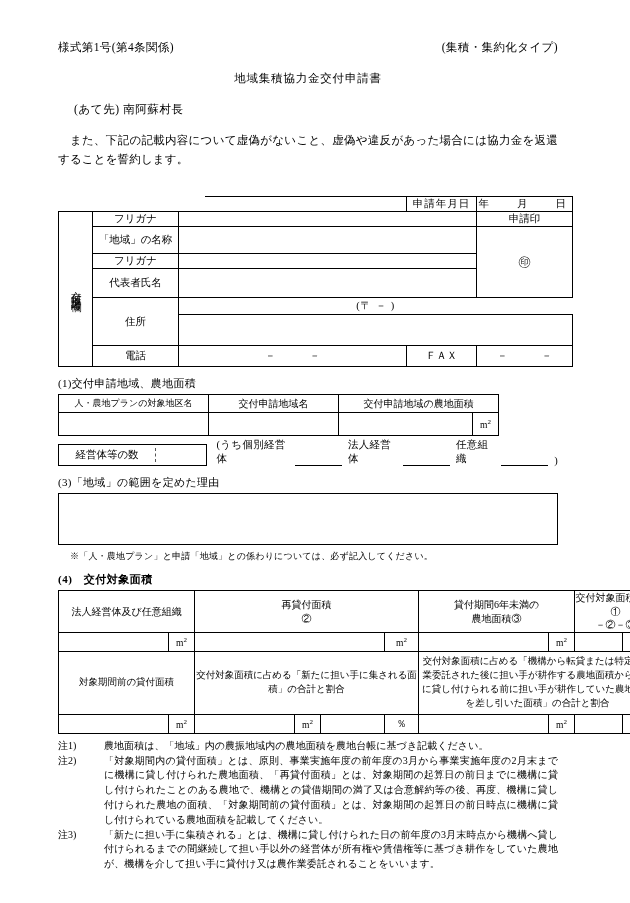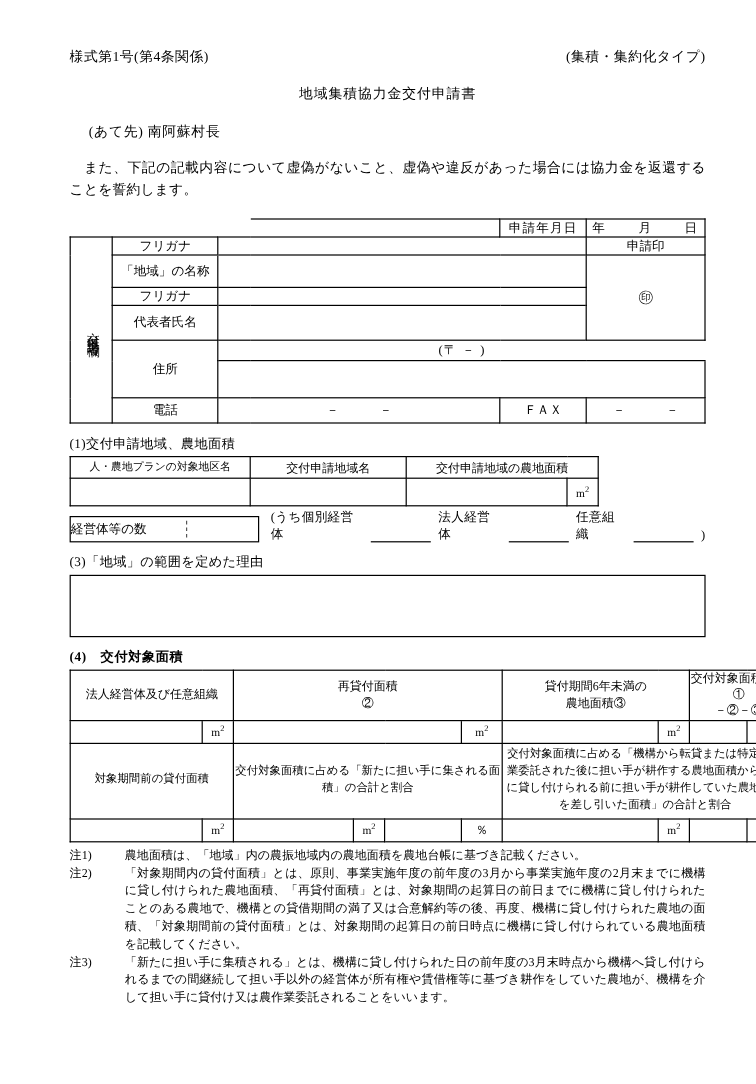--- a/index.html
+++ b/index.html
@@ -10,21 +10,21 @@
   body {
     font-family: "Liberation Serif", "DejaVu Serif", serif;
     color: #000000;
   }
   #page {
     position: relative;
     width: 630px;
     height: 903px;
     background: #ffffff;
     box-sizing: border-box;
-    padding: 40px 42px 0 58px;
+    padding: 40px 72px 0 58px;
     overflow: hidden;
   }
 
   
   .hdr-row {
     display: flex;
     justify-content: space-between;
     align-items: baseline;
     font-size: 11.5px;
     letter-spacing: 0.4px;
@@ -63,21 +63,21 @@
     vertical-align: middle;
     font-weight: normal;
     text-align: center;
   }
   .nb-left   { border-left: none !important; }
   .nb-right  { border-right: none !important; }
   .dash-bottom { border-bottom: 1px dashed #555 !important; }
   .no-border { border: none !important; }
 
   
-  .applicant-wrap { margin-top: 14px; }
+  .applicant-wrap { margin-top: 28px; }
   .vert {
     writing-mode: vertical-rl;
     text-orientation: upright;
     letter-spacing: 2px;
     font-size: 10.5px;
     margin: 0 auto;
     line-height: 1;
   }
   .cell-pad { padding: 3px 4px; }
   .date-lbl { letter-spacing: 1px; }
@@ -118,21 +118,21 @@
   }
   .cnt-box {
     display: flex;
     border: 1px solid #000;
     height: 20px;
     width: 160px;
     align-items: center;
   }
   .cnt-box .lbl {
     flex: 0 0 96px;
-    text-align: left;
+    text-align: center;
     border-right: 1px dashed #555;
     font-size: 10.5px;
   }
   .cnt-box .val { flex: 1; }
   .s2-tail {
     display: flex;
     align-items: flex-end;
     margin-left: 10px;
     font-size: 10.5px;
     letter-spacing: 0.3px;
@@ -319,20 +319,21 @@
       <span>法人経営体</span>
       <span class="uline"></span>
       <span>任意組織</span>
       <span class="uline"></span>
       <span>)</span>
     </div>
   </div>
 
   <div class="sec-h">(3)「地域」の範囲を定めた理由</div>
   <div class="reason-box"></div>
+  <div class="note-star">※「人・農地プラン」と申請「地域」との係わりについては、必ず記入してください。</div>
 
   <div class="sec-h wide">(4)　交付対象面積</div>
   <table class="frm">
     <colgroup>
       <col style="width:110px">
       <col style="width:26px">
       <col style="width:100px">
       <col style="width:26px">
       <col style="width:64px">
       <col style="width:34px">

